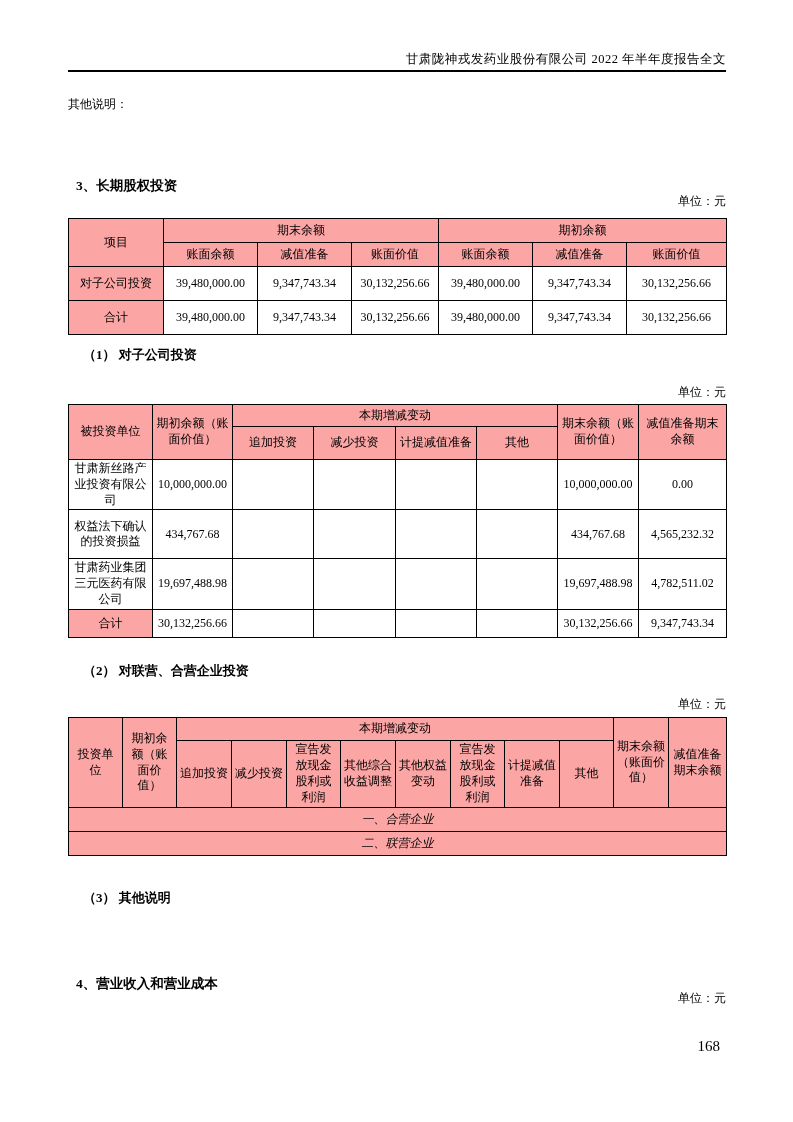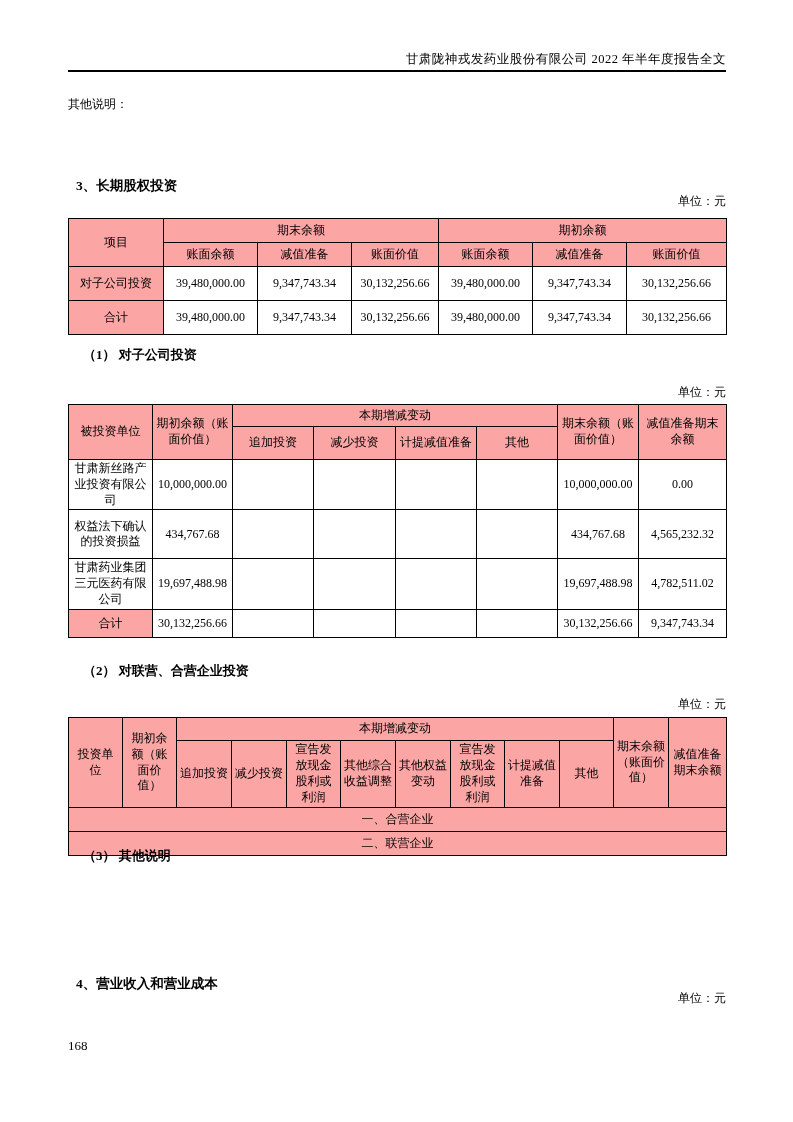--- a/index.html
+++ b/index.html
@@ -43,22 +43,22 @@
     left: 83px;
   }
   .unit-label {
     text-align: right;
     font-size: 12px;
   }
   .page-number {
     top: 1038px;
     left: 68px;
     width: 652px;
-    text-align: left;
-    font-size: 13px;
+    text-align: right;
+    font-size: 15px;
   }
 
   table.tbl {
     position: absolute;
     left: 68px;
     width: 658px;
     border-collapse: collapse;
     table-layout: fixed;
     border: 1.5px solid #000;
     font-size: 12px;
@@ -82,21 +82,21 @@
 
   #t2 { top: 404px; }
   #t2 tr.hdr1 td { height: 22px; }
   #t2 tr.hdr2 td { height: 33px; }
   #t2 tr.data td { height: 49px; }
   #t2 tr.total td { height: 28px; }
 
   #t3 { top: 717px; }
   #t3 tr.hdr1 td { height: 23px; }
   #t3 tr.hdr2 td { height: 67px; }
-  #t3 tr.cat td { height: 24px; }
+  #t3 tr.cat td { height: 24px; font-style: italic; }
 </style>
 </head>
 <body>
 
 <div class="page">
 
   <div class="abs content-x header-title">甘肃陇神戎发药业股份有限公司 2022 年半年度报告全文</div>
   <div class="abs content-x header-rule"></div>
 
   <div class="abs body-text other-note">其他说明：</div>
@@ -261,21 +261,21 @@
       </tr>
       <tr class="cat">
         <td colspan="12" class="shade l">一、合营企业</td>
       </tr>
       <tr class="cat">
         <td colspan="12" class="shade l">二、联营企业</td>
       </tr>
     </tbody>
   </table>
 
-  <div class="abs h-sub" style="top:847px">（3） 其他说明</div>
+  <div class="abs h-sub" style="top:889px">（3） 其他说明</div>
 
   <div class="abs h-num" style="top:956px">4、营业收入和营业成本</div>
 
   <div class="abs content-x unit-label" style="top:990px">单位：元</div>
 
   <div class="abs page-number">168</div>
 
 </div>
 
 </body></html>

